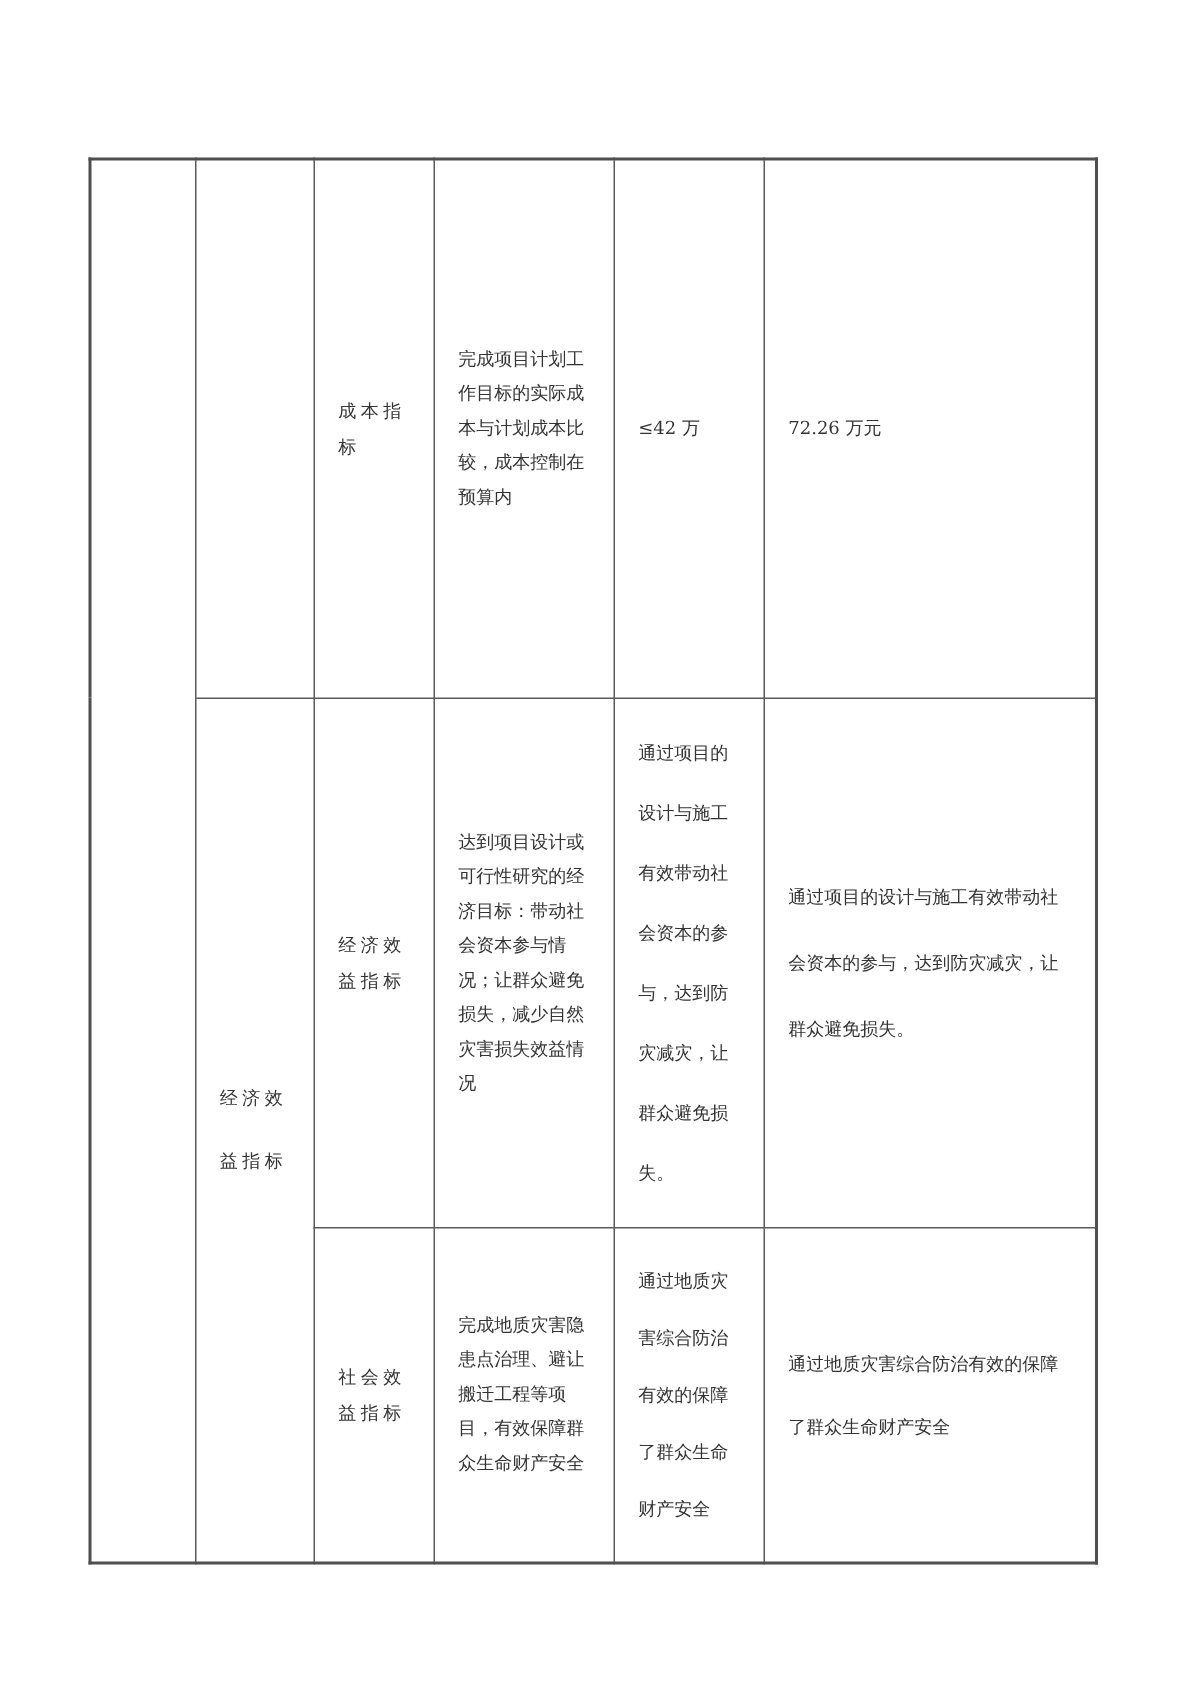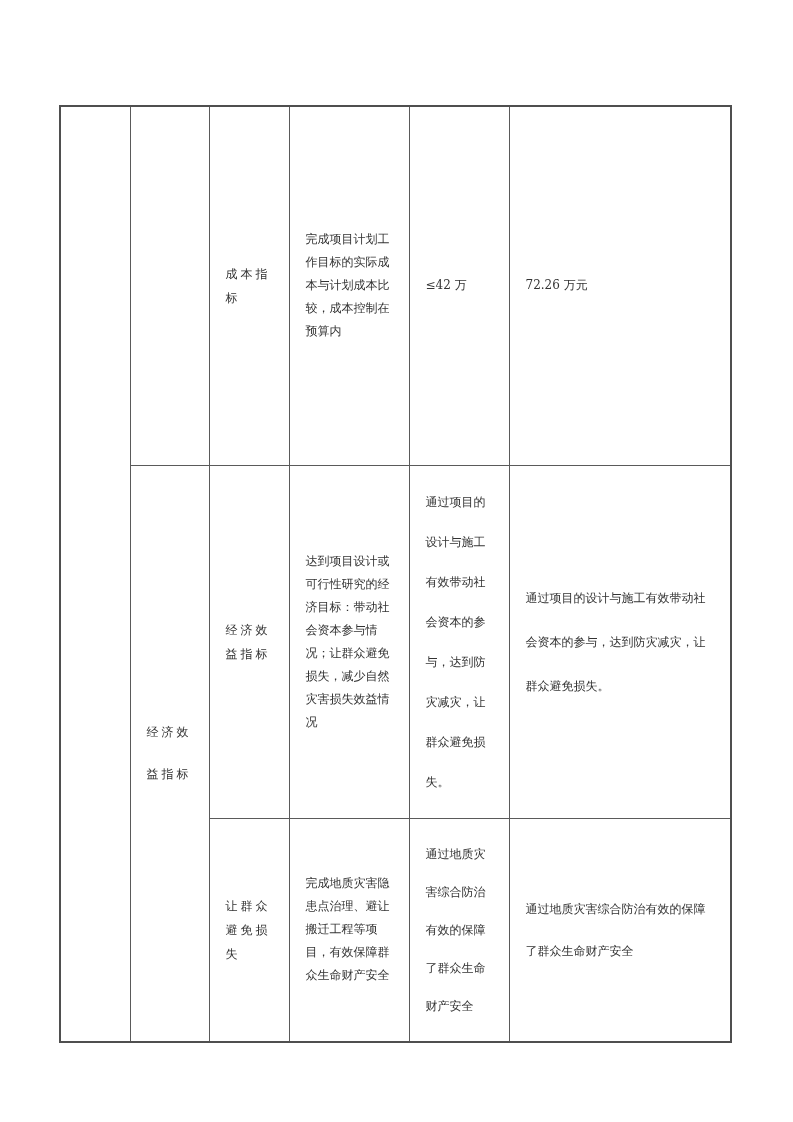--- a/index.html
+++ b/index.html
@@ -90,20 +90,20 @@
       <td class="val">72.26 万元</td>
     </tr>
     <tr class="r2">
       <td rowspan="2" class="cat">经济效益指标</td>
       <td class="ind">经济效益指标</td>
       <td class="desc">达到项目设计或可行性研究的经济目标：带动社会资本参与情况；让群众避免损失，减少自然灾害损失效益情况</td>
       <td class="target2">通过项目的设计与施工有效带动社会资本的参与，达到防灾减灾，让群众避免损失。</td>
       <td class="result2">通过项目的设计与施工有效带动社会资本的参与，达到防灾减灾，让群众避免损失。</td>
     </tr>
     <tr class="r3">
-      <td class="ind">让群众避免损失</td>
+      <td class="ind">社会效益指标</td>
       <td class="desc">完成地质灾害隐患点治理、避让搬迁工程等项目，有效保障群众生命财产安全</td>
       <td class="target3">通过地质灾害综合防治有效的保障了群众生命财产安全</td>
       <td class="result3">通过地质灾害综合防治有效的保障了群众生命财产安全</td>
     </tr>
   </tbody>
     </table>
 </div>
 
 </body></html>

